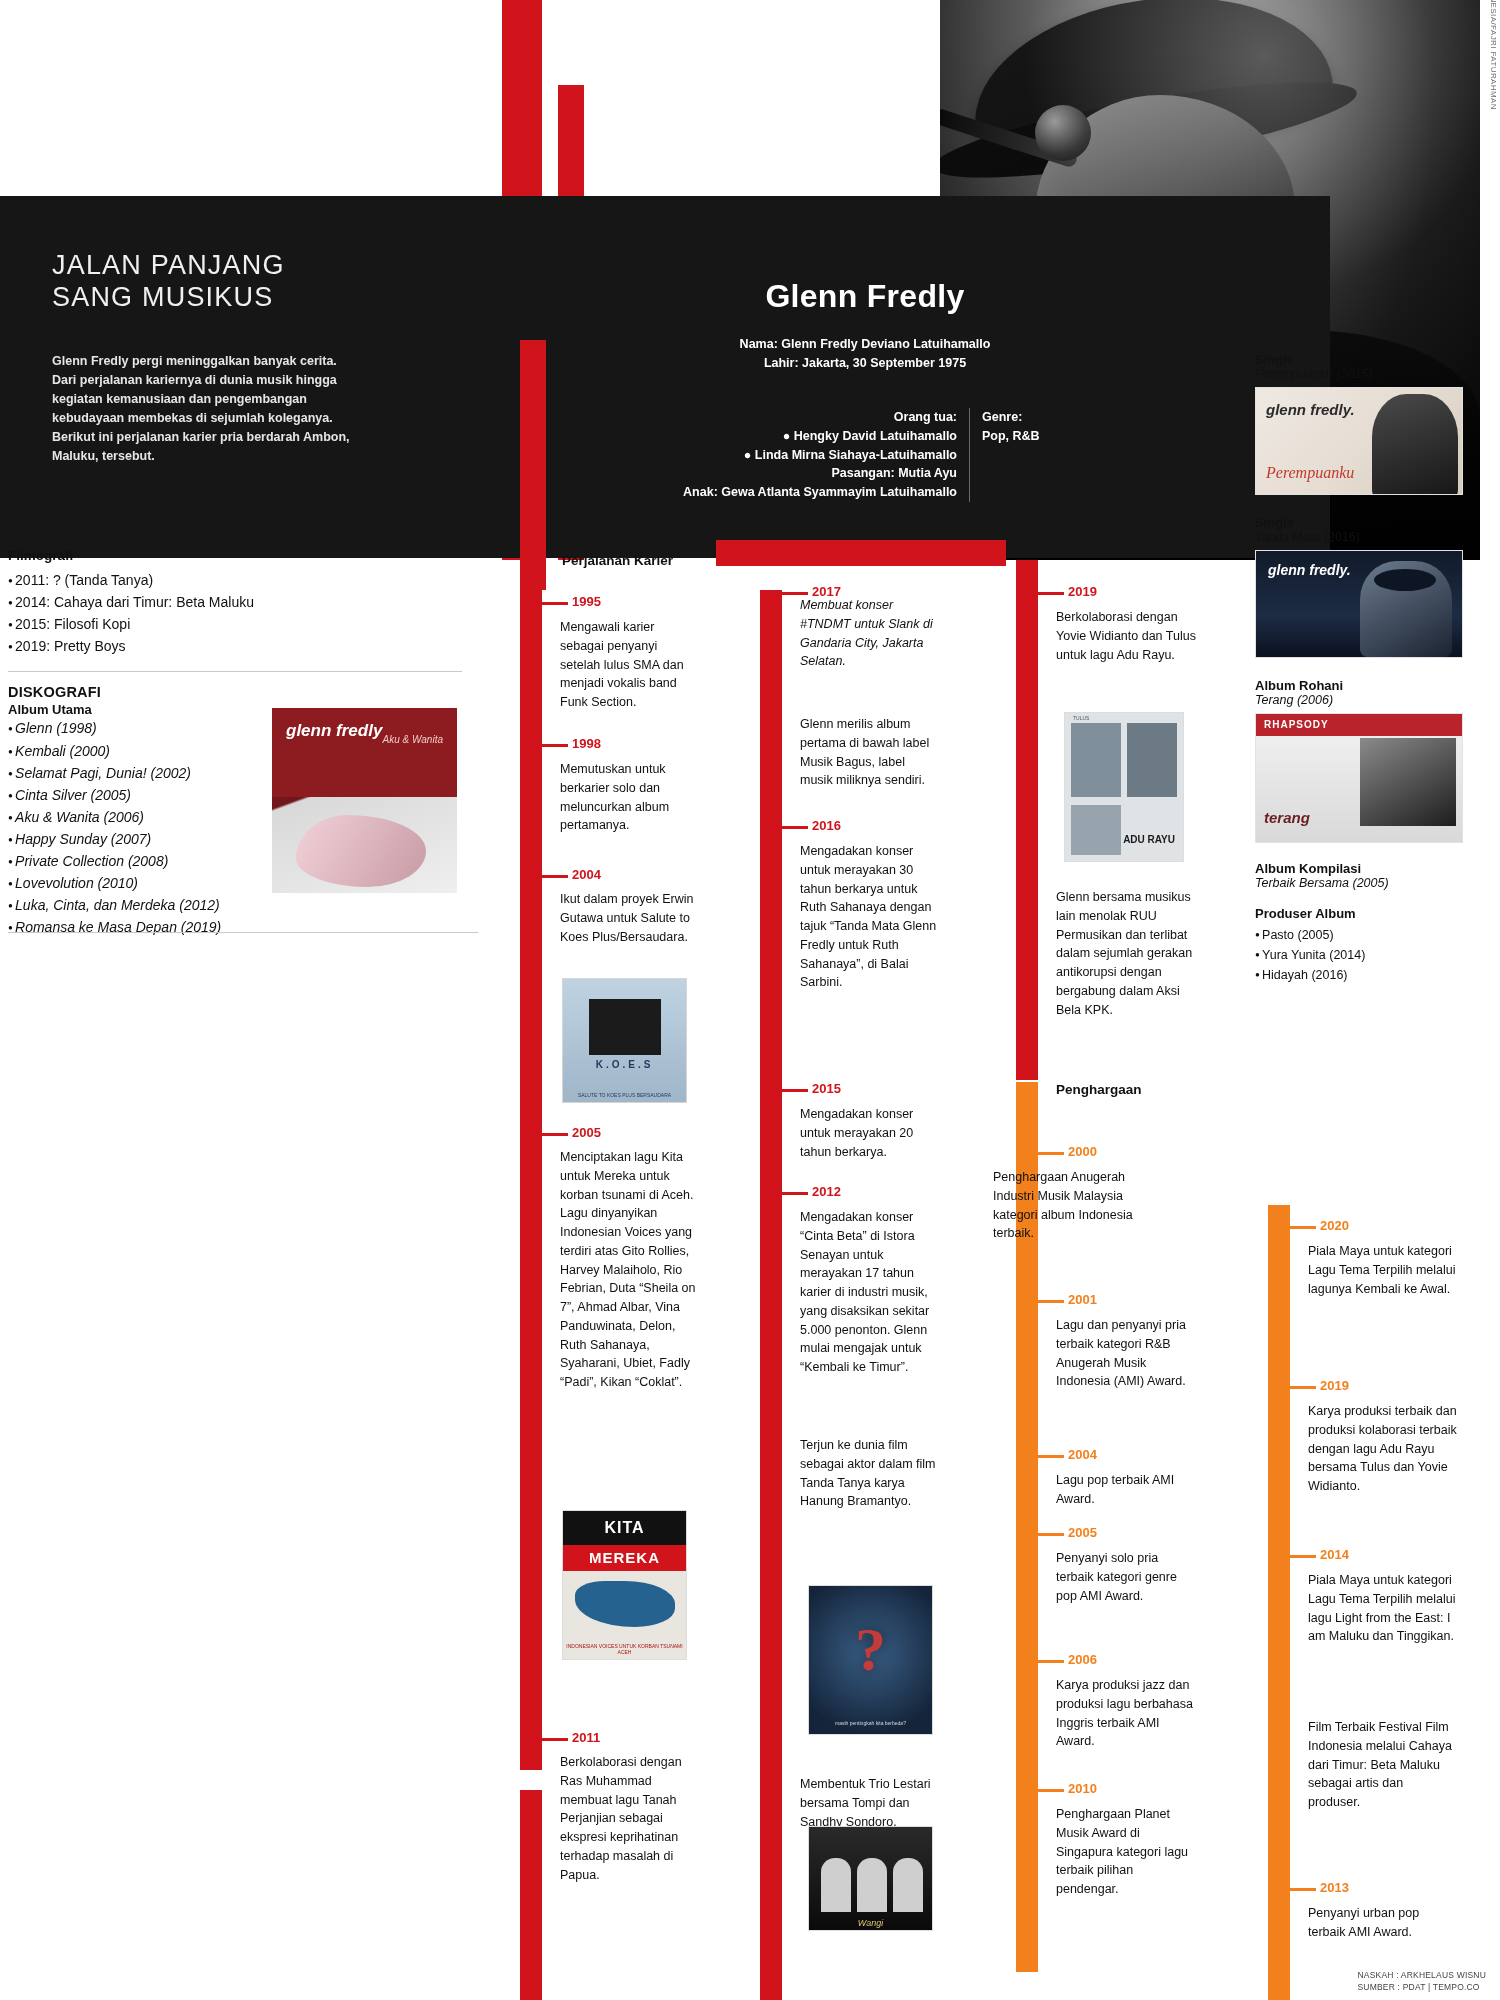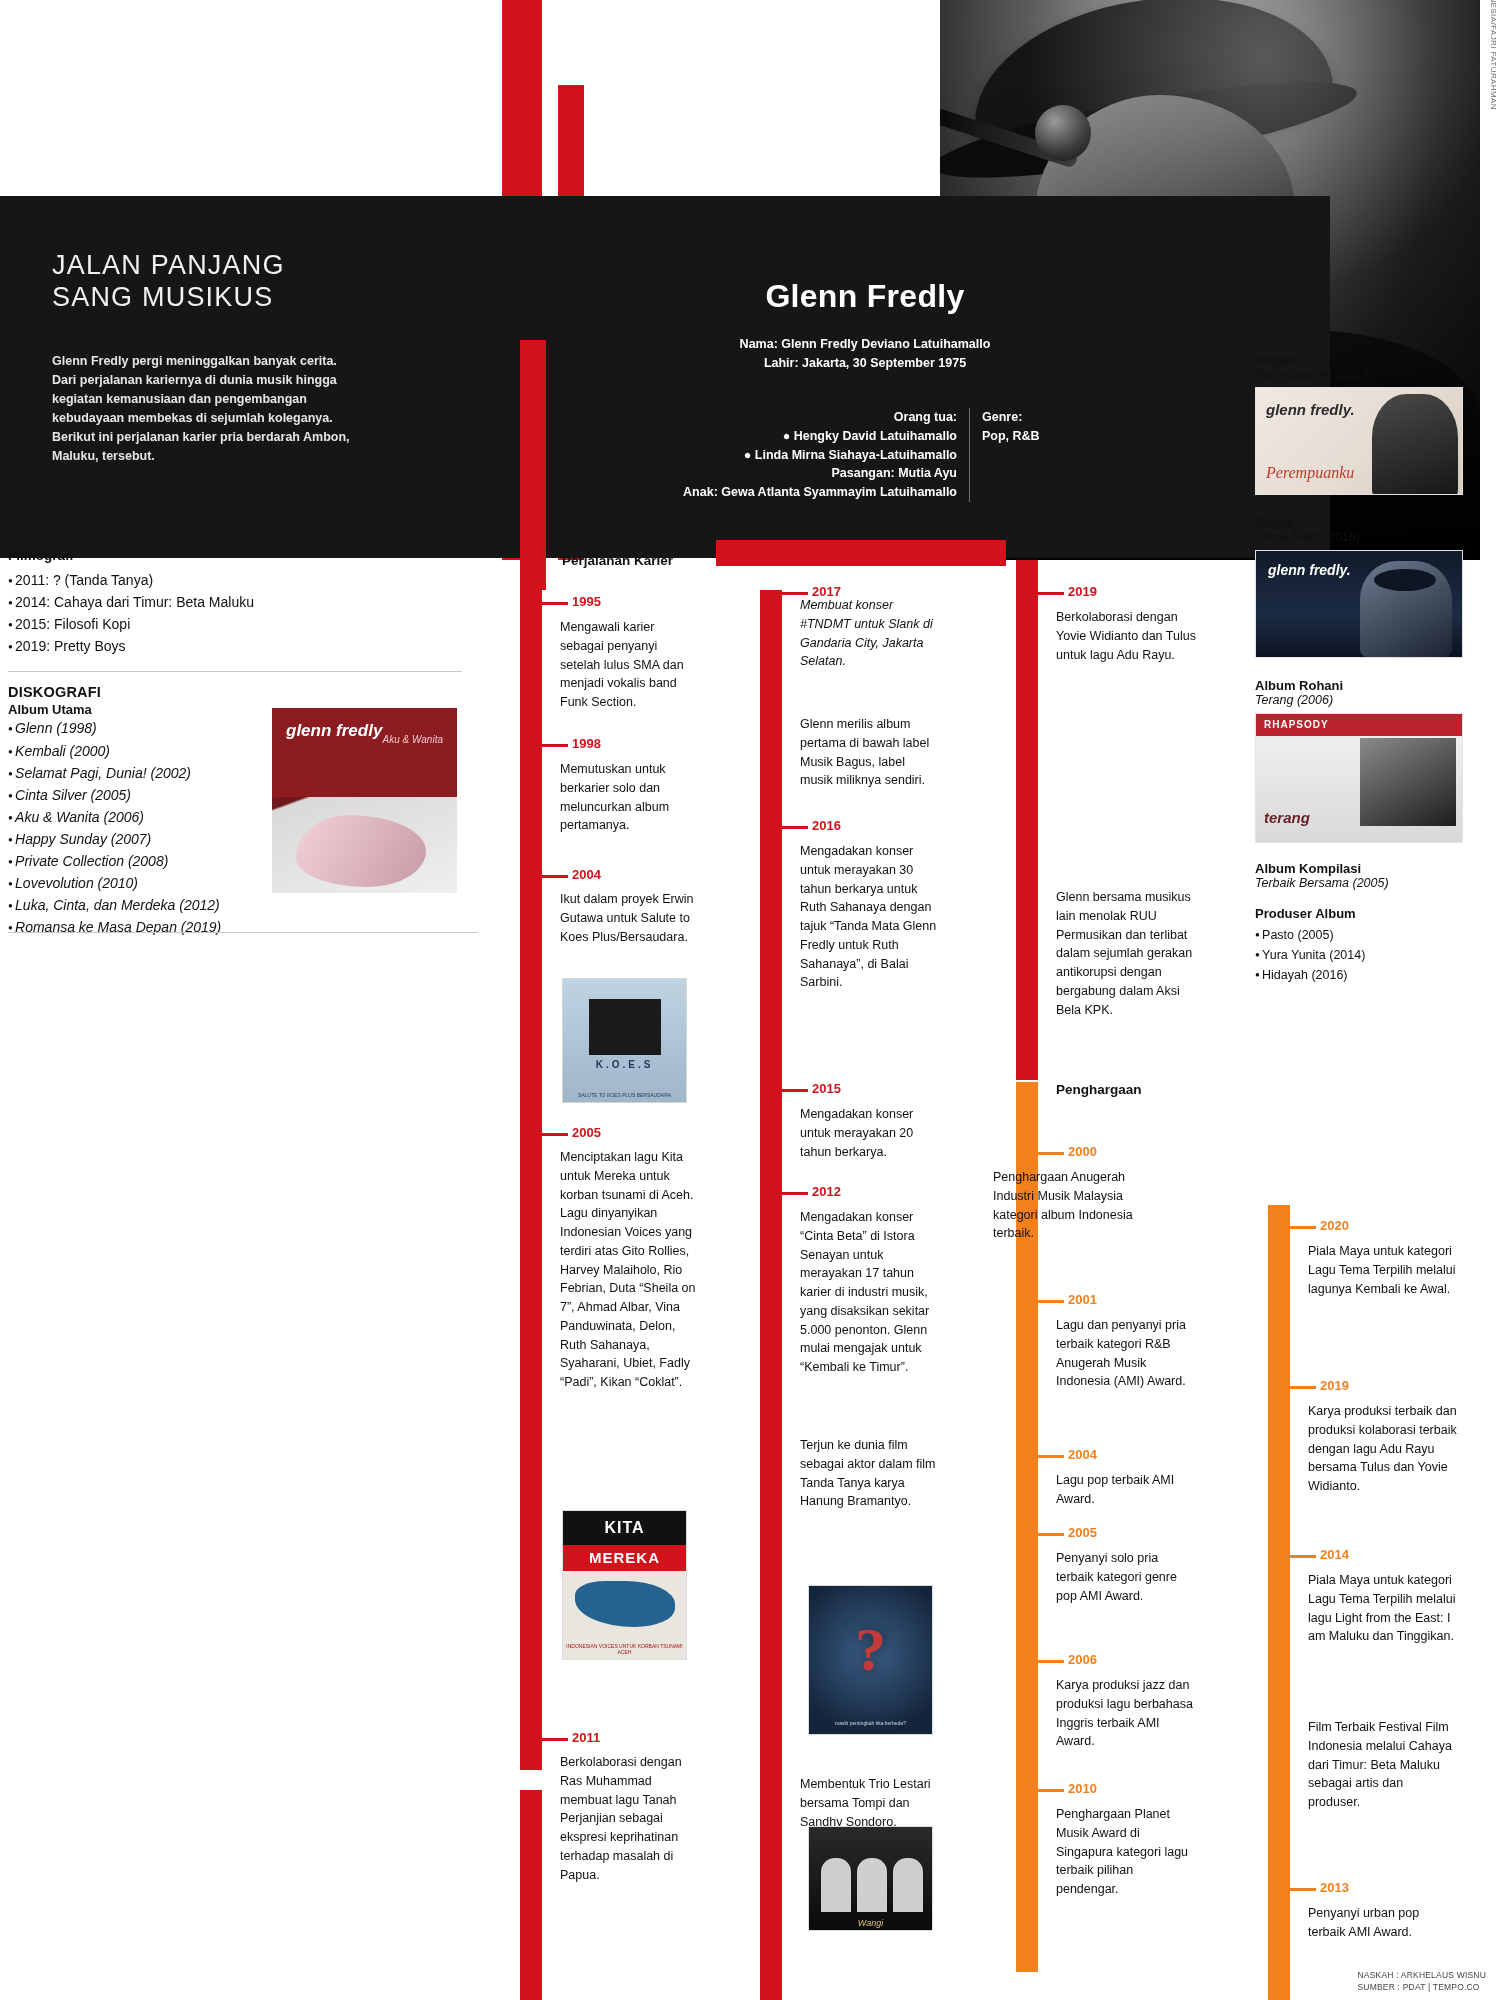--- a/index.html
+++ b/index.html
@@ -388,20 +388,27 @@
     <div class="t-f" style="left:84px;"></div>
     <div class="t-w">Wangi</div>
   </div>
 
   <div class="spine" style="left:1016px; top:560px; height:520px;"></div>
 
   <div class="tick" style="left:1038px; top:592px;"></div>
   <div class="year" style="left:1068px; top:584px;">2019</div>
   <div class="txt" style="left:1056px; top:608px; width:140px;">Berkolaborasi dengan Yovie Widianto dan Tulus untuk lagu Adu Rayu.</div>
 
+  <div class="img-adurayu" style="left:1064px; top:712px;">
+    <div class="tiny">TULUS</div>
+    <div class="p1"></div>
+    <div class="p2"></div>
+    <div class="p3"></div>
+    <div class="lbl">ADU RAYU</div>
+  </div>
 
   <div class="txt" style="left:1056px; top:888px; width:140px;">Glenn bersama musikus lain menolak RUU Permusikan dan terlibat dalam sejumlah gerakan antikorupsi dengan bergabung dalam Aksi Bela KPK.</div>
 
   <div class="hdr" style="left:1056px; top:1082px;">Penghargaan</div>
 
   <div class="spine orange" style="left:1016px; top:1082px; height:890px;"></div>
 
   <div class="tick orange" style="left:1038px; top:1152px;"></div>
   <div class="year orange" style="left:1068px; top:1144px;">2000</div>
   <div class="txt" style="left:993px; top:1168px; width:140px;">Penghargaan Anugerah Industri Musik Malaysia kategori album Indonesia terbaik.</div>

